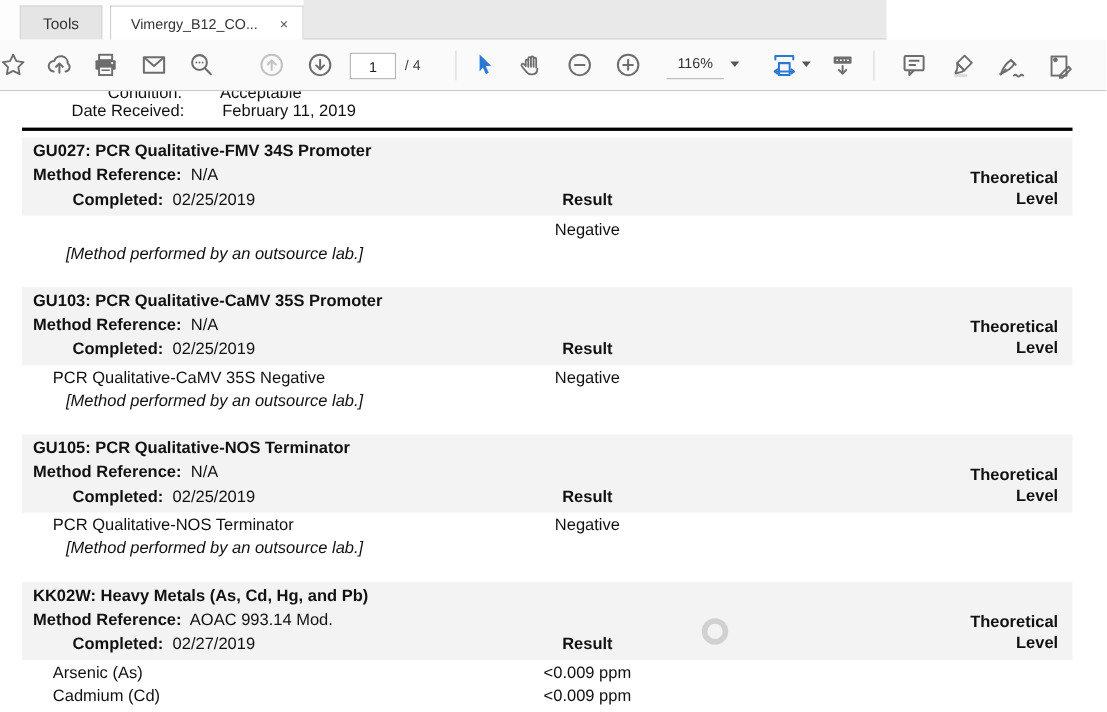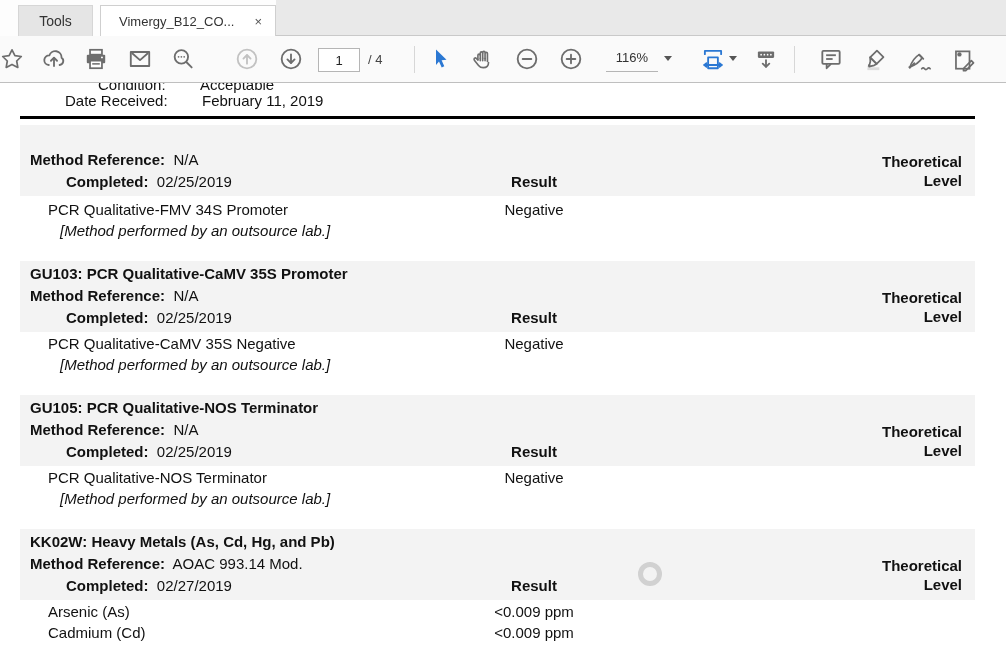--- a/index.html
+++ b/index.html
@@ -1,20 +1,20 @@
 <!DOCTYPE html>
 <html><head>
 <meta charset="utf-8">
 <style>
   * { box-sizing: border-box; margin: 0; padding: 0; }
   html, body { width: 1006px; height: 647px; overflow: hidden; }
   body { font-family: "Liberation Sans", sans-serif; background: #fff; position: relative; }
 
   
-  .tabbar { position: absolute; left: 0; top: 0; width: 1006px; height: 36px; background: #fdfdfd; }
+  .tabbar { position: absolute; left: 0; top: 0; width: 806px; height: 36px; background: #fdfdfd; }
   .tabbar .right-fill { position: absolute; left: 276px; top: 0; right: 0; height: 36px;
     background: #e9e9e9; border-bottom: 1px solid #c9c9c9; }
   .tab-tools { position: absolute; left: 18px; top: 5px; width: 75px; height: 31px;
     background: #e5e5e5; border: 1px solid #d6d6d6; border-bottom: none;
     display: flex; align-items: center; justify-content: center;
     font-size: 14px; color: #333; cursor: default; }
   .tab-doc { position: absolute; left: 100px; top: 5px; width: 176px; height: 32px;
     background: #fff; border: 1px solid #cfcfcf; border-bottom: none;
     display: flex; align-items: center; font-size: 13px; color: #333; padding: 0 10px 0 18px; }
   .tab-doc .doc-label { flex: 1; white-space: nowrap; overflow: hidden; }
@@ -254,35 +254,35 @@
       <span class="abs" style="left:200px">Acceptable</span>
     </div>
   </div>
 
   <span class="abs" style="left:65px; top:9px">Date Received:</span>
   <span class="abs" style="left:202px; top:9px">February 11, 2019</span>
 
   <div class="rule"></div>
 
   <div class="band" style="top:42px">
+    <div class="line1">GU027: PCR Qualitative-FMV 34S Promoter</div>
     <div class="line2">
       <span class="b">Method Reference:</span>&nbsp;
       <span>N/A</span>
     </div>
     <div class="line3">
       <span class="b">Completed:</span>&nbsp;
       <span>02/25/2019</span>
     </div>
     <div class="result-h">Result</div>
     <div class="theo">
       <div>Theoretical</div>
       <div>Level</div>
     </div>
   </div>
-  <span class="analyte" style="top:118px">PCR Qualitative-FMV 34S Promoter</span>
   <span class="result-val" style="top:118px">Negative</span>
   <span class="note" style="top:139px">[Method performed by an outsource lab.]</span>
 
   <div class="band" style="top:178px">
     <div class="line1">GU103: PCR Qualitative-CaMV 35S Promoter</div>
     <div class="line2">
       <span class="b">Method Reference:</span>&nbsp;
       <span>N/A</span>
     </div>
     <div class="line3">

